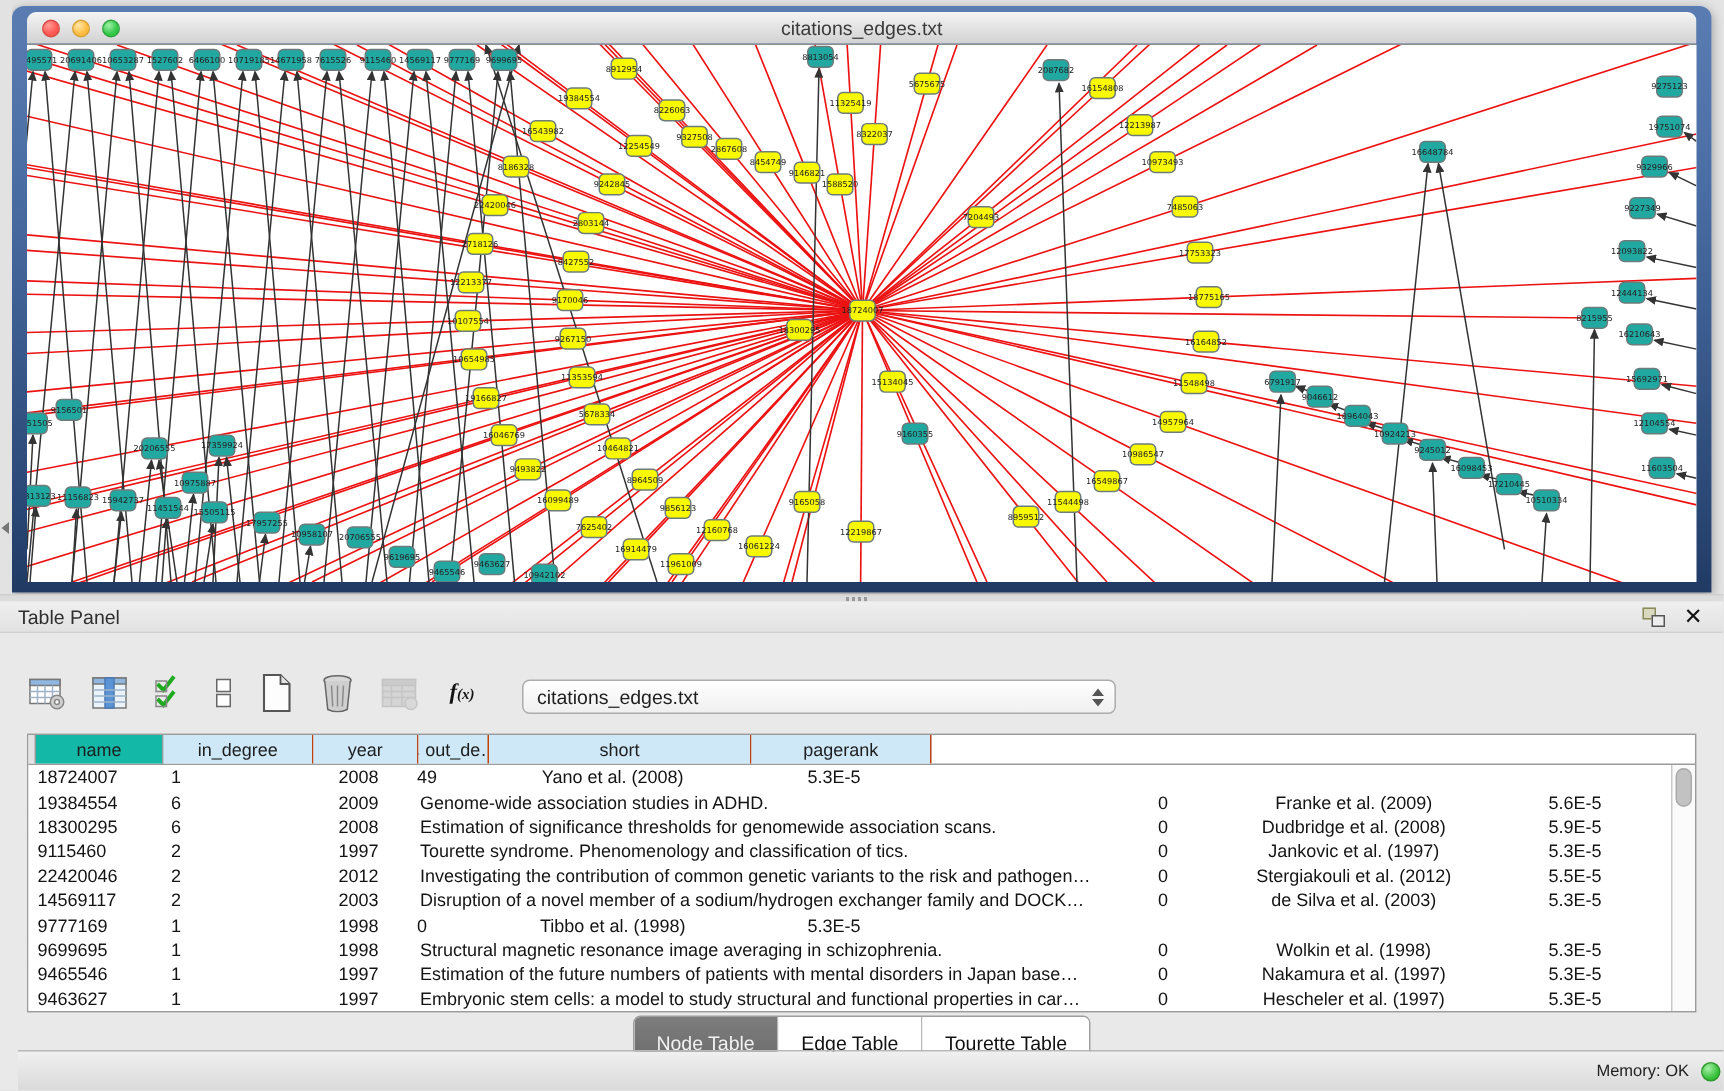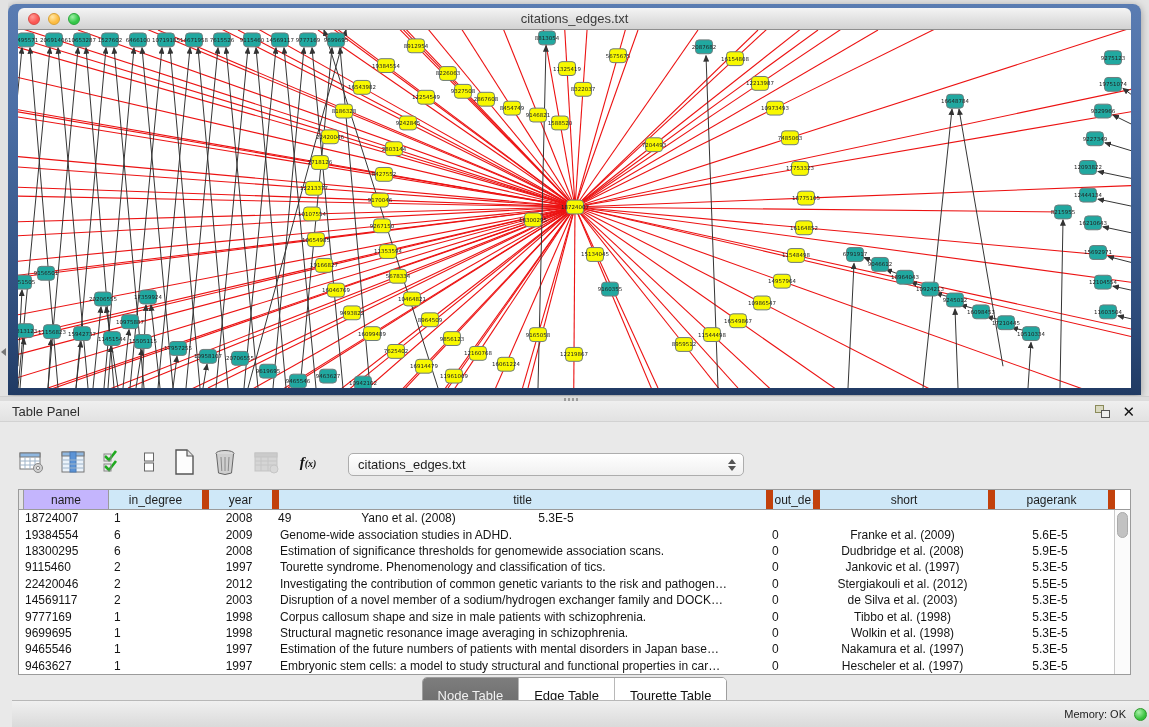--- a/index.html
+++ b/index.html
@@ -60,23 +60,23 @@
   .combo-text { font-size:13px; color:#1e1e1e; margin-left:9px; flex:1; }
   .combo-arrows { width:18px; display:flex; flex-direction:column; align-items:center; gap:2px; margin-right:2px; }
   .combo-arrows i { width:0; height:0; display:block; }
   .arr-up { border-left:4px solid transparent; border-right:4px solid transparent; border-bottom:5px solid #555; }
   .arr-dn { border-left:4px solid transparent; border-right:4px solid transparent; border-top:5px solid #555; }
 
   .datatable { position:absolute; left:18px; top:88px; width:1113px; background:#fff;
     border:1px solid #9b9b9b; }
   .thead { display:flex; height:20px; border-bottom:1px solid #9b9b9b; }
   .gutter-h { width:5px; background:#e4e4e4; border-right:1px solid #9b9b9b; }
-  .th { background:#cfe8f8; border-right:7px solid #c2410c; display:flex; align-items:center;
+  .th { background:#cfe8f8; border-right:1px solid #c2410c; display:flex; align-items:center;
     justify-content:center; font-size:12px; color:#1d1d1d; gap:4px; overflow:hidden; white-space:nowrap; }
-  .th.hname { background:#c4b5fd; border-right:1px solid #9b9b9b; }
+  .th.hname { background:#14b8a6; border-right:1px solid #9b9b9b; }
   .sort { font-size:10px; color:#1d3b55; line-height:10px; }
   .tbody-wrap { display:flex; }
   .tbody { flex:1; }
   .tr { display:flex; height:16.4px; align-items:center; background:#fff; }
   .td { font-size:12px; color:#141414; overflow:hidden; white-space:nowrap; line-height:16px; }
   .col0 { width:85px;  padding-left:6px; }
   .col1 { width:100px; padding-left:10px; }
   .col2 { width:70px;  text-align:center; }
   .col3 { width:494px; padding-left:6px; }
   .col4 { width:47px;  padding-left:4px; }
@@ -861,23 +861,20 @@
       <div class="gutter-h"></div>
     <div class="th col0 hname">
           <span>name</span>
         </div>
         <div class="th col1">
           <span>in_degree</span>
         </div>
         <div class="th col2">
           <span>year</span>
         </div>
-        <div class="th col3">
-          <span>title</span>
-        </div>
         <div class="th col4">
           <span class="sort">△</span>
           <span>out_de…</span>
         </div>
         <div class="th col5">
           <span>short</span>
         </div>
         <div class="th col6">
           <span>pagerank</span>
         </div>
@@ -934,21 +931,20 @@
             <div class="td col2">2003</div>
             <div class="td col3">Disruption of a novel member of a sodium/hydrogen exchanger family and DOCK…</div>
             <div class="td col4">0</div>
             <div class="td col5">de Silva et al. (2003)</div>
             <div class="td col6">5.3E-5</div>
           </div>
           <div class="tr">
             <div class="td col0">9777169</div>
             <div class="td col1">1</div>
             <div class="td col2">1998</div>
-            <div class="td col3">Corpus callosum shape and size in male patients with schizophrenia.</div>
             <div class="td col4">0</div>
             <div class="td col5">Tibbo et al. (1998)</div>
             <div class="td col6">5.3E-5</div>
           </div>
           <div class="tr">
             <div class="td col0">9699695</div>
             <div class="td col1">1</div>
             <div class="td col2">1998</div>
             <div class="td col3">Structural magnetic resonance image averaging in schizophrenia.</div>
             <div class="td col4">0</div>

